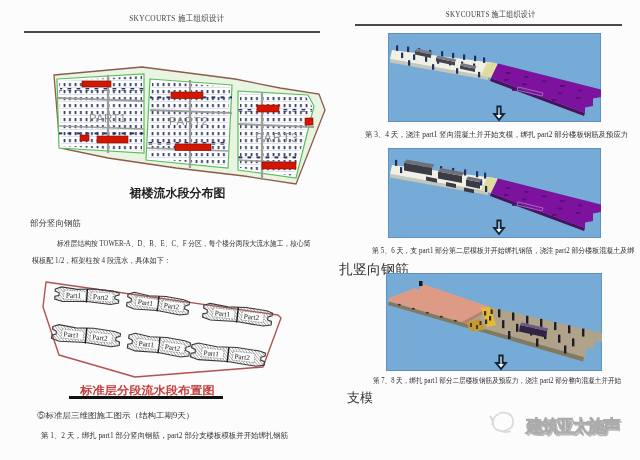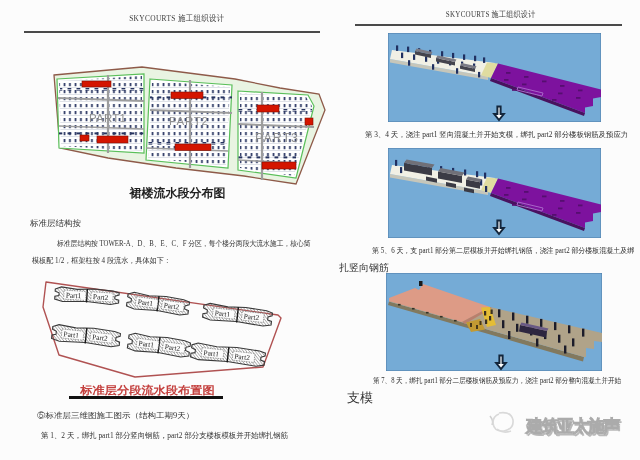--- a/index.html
+++ b/index.html
@@ -92,21 +92,21 @@
 
   <text x="49" y="62" font-size="11.5" fill="#909090" font-family="Liberation Sans" textLength="37">PART1</text>
 
   <text x="129" y="65" font-size="11.5" fill="#909090" font-family="Liberation Sans" textLength="39">PART2</text>
 
   <text x="215" y="82" font-size="12.5" fill="#909090" font-family="Liberation Sans" textLength="43">PART3</text>
 </svg>
 
 <div class="abs" style="left:120px;top:185px;width:115px;text-align:center;font-size:12px;font-weight:bold;color:#222;">裙楼流水段分布图</div>
 
-<div class="abs sx" style="left:30px;top:218px;font-size:8.5px;color:#333;white-space:nowrap;">标准层结构按</div>
+<div class="abs sx" style="left:30px;top:218px;font-size:8.5px;color:#333;white-space:nowrap;">部分竖向钢筋</div>
 
 <div class="abs sx" style="left:57px;top:239px;font-size:7.6px;color:#333;white-space:nowrap;transform:scaleX(0.895);">标准层结构按 TOWER-A、D、B、E、C、F 分区，每个楼分两段大流水施工，核心筒</div>
 
 <div class="abs sx" style="left:32px;top:256px;font-size:7.6px;color:#333;white-space:nowrap;transform:scaleX(0.937);">模板配 1/2，框架柱按 4 段流水，具体如下：</div>
 
 <svg class="abs" style="left:35px;top:275px;" width="255" height="110" viewBox="0 0 255 110">
   <defs>
     <pattern id="hatch" width="2.3" height="2.3" patternUnits="userSpaceOnUse" patternTransform="rotate(-45)">
       <line x1="0" y1="0" x2="0" y2="2.3" stroke="#7a7a7a" stroke-width="1.0"></line>
     </pattern>
@@ -301,21 +301,21 @@
     <polygon points="38,28.5 49,30.7 49,34.7 38,32.5" fill="#3b3b45"></polygon>
     <polygon points="58,34 68,36 68,40 58,38" fill="#3b3b45"></polygon>
     <polygon points="76,39.5 86,41.5 86,45.3 76,43.3" fill="#3b3b45"></polygon>
   </g>
 
   <path d="M109.4,72.5 h3.2 v7.5 h3.2 l-4.8,6 -4.8,-6 h3.2 z" fill="#ffffff" stroke="#13263c" stroke-width="2"></path>
 </svg>
 
 <div class="abs sx" style="left:372px;top:246px;font-size:7.4px;color:#2e2e2e;white-space:nowrap;transform:scaleX(0.943);">第 5、6 天，支 part1 部分第二层模板并开始绑扎钢筋，浇注 part2 部分楼板混凝土及绑</div>
 
-<div class="abs sx" style="left:339px;top:261px;font-size:10px;color:#333;white-space:nowrap;">扎竖向钢筋</div>
+<div class="abs sx" style="left:339px;top:261px;font-size:14px;color:#333;white-space:nowrap;">扎竖向钢筋</div>
 
 <svg class="abs" style="left:386px;top:273px;" width="216" height="98" viewBox="0 0 216 98">
 
   <rect x="0" y="0" width="216" height="98" fill="#75abd6" stroke="#4e7ba6" stroke-width="1"></rect>
 
   <polygon points="3,28.5 198,84 197,88.5 2,32" fill="#82795f"></polygon>
 
   <path d="M3,25 L104,34 L216,60 L216,69 L208,68 L208,76 L200,75 L200,84 L198,84 L3,28.5 Z" fill="#b0a389"></path>
 
   <polygon points="3,25 29,15 33,17 37,11 104,34 76,49 3,28" fill="#dd9b86"></polygon>

